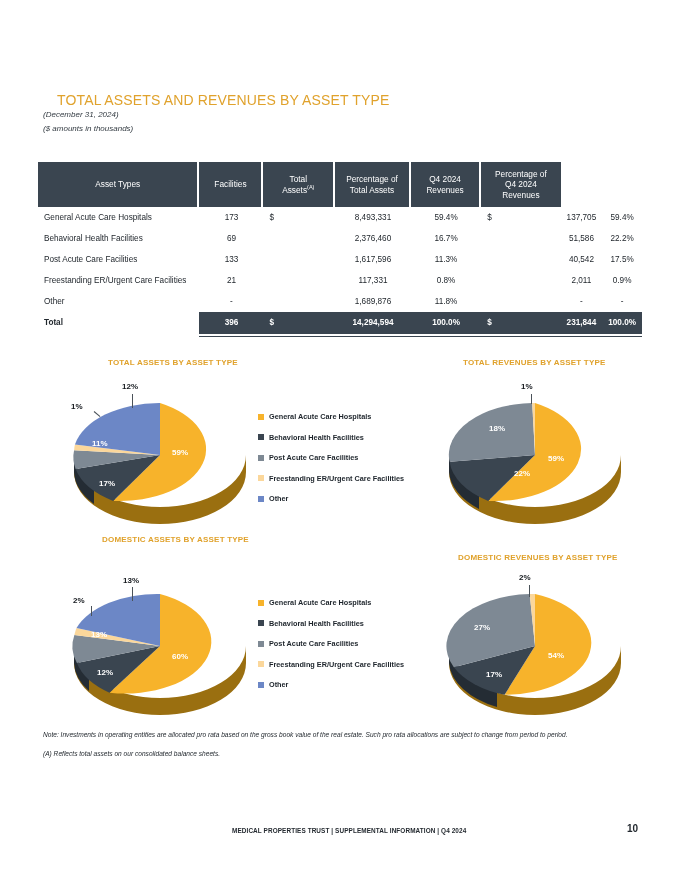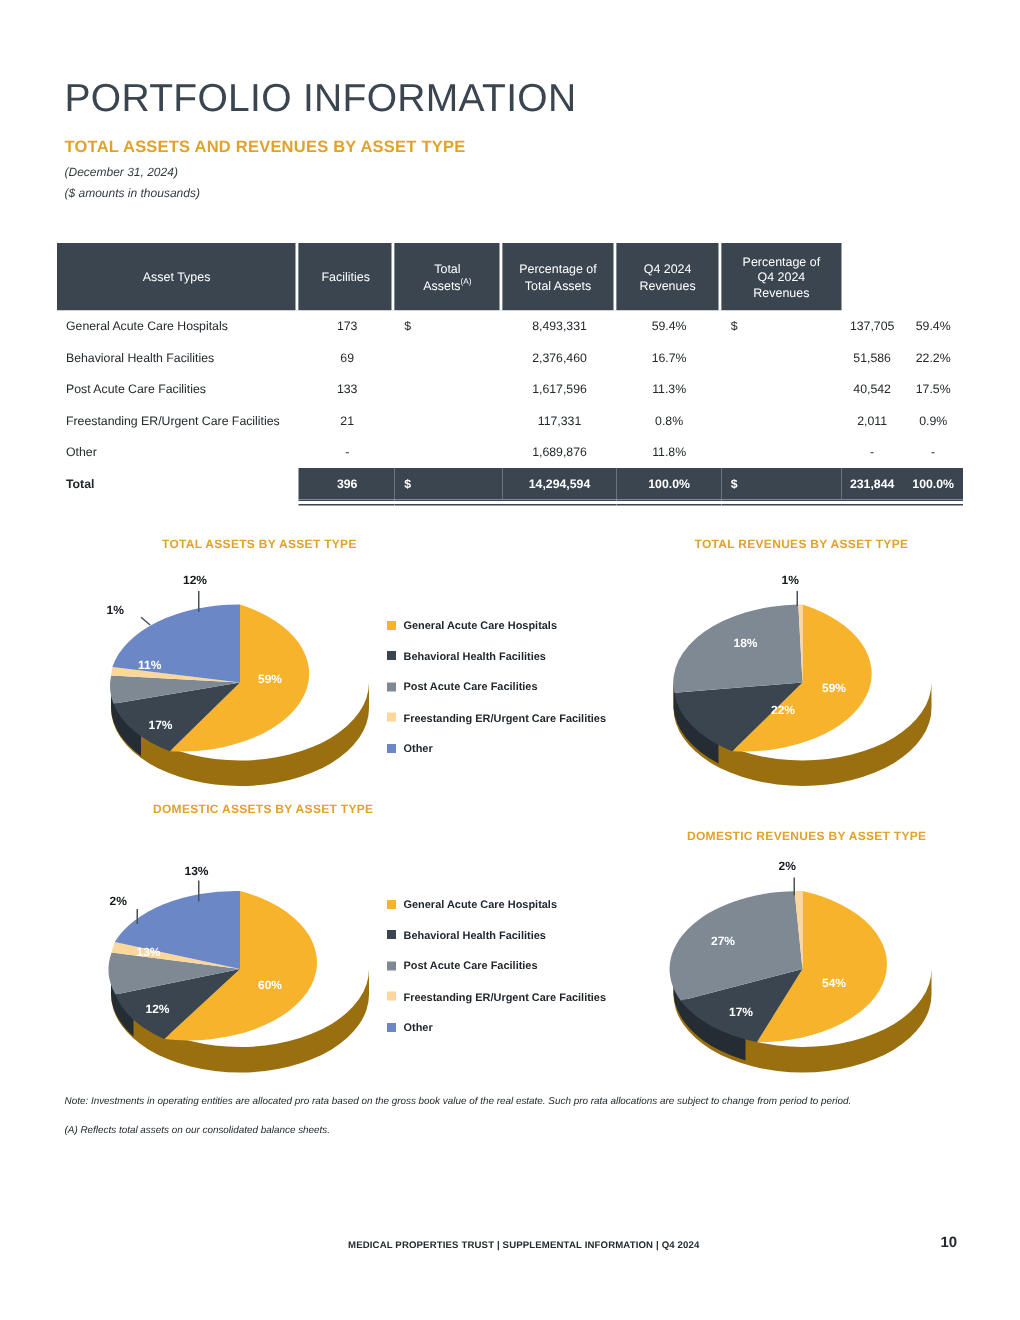--- a/index.html
+++ b/index.html
@@ -13,22 +13,22 @@
   }
   .page{position:relative;width:680px;height:880px;}
 
   
   .page-title{
     position:absolute;left:43px;top:50px;
     font-size:26px;font-weight:400;letter-spacing:.2px;
     color:#3a4550;white-space:nowrap;
   }
   .section-title{
-    position:absolute;left:43px;top:92px;
-    font-size:11px;font-weight:bold;letter-spacing:.15px;
+    position:absolute;left:57px;top:92px;
+    font-size:14px;font-weight:normal;letter-spacing:.15px;
     color:#e0a22c;white-space:nowrap;
   }
   .sub-date{
     position:absolute;left:43px;top:110px;
     font-size:8px;font-style:italic;color:#333b42;white-space:nowrap;
   }
   .sub-units{
     position:absolute;left:43px;top:124px;
     font-size:8px;font-style:italic;color:#333b42;white-space:nowrap;
   }
@@ -110,21 +110,20 @@
   .pagenum{
     position:absolute;left:627px;top:823px;
     font-size:10px;color:#242a30;font-weight:bold;
   }
 </style>
 </head>
 <body>
 
 <div class="page">
 
-  <div class="page-title">PORTFOLIO INFORMATION</div>
   <div class="section-title">TOTAL ASSETS AND REVENUES BY ASSET TYPE</div>
   <div class="sub-date">(December 31, 2024)</div>
   <div class="sub-units">($ amounts in thousands)</div>
 
   <table class="tbl">
     <thead>
       <tr>
         <th style="width:157px">Asset Types</th>
         <th style="width:74px">Facilities</th>
         <th style="width:92px">

